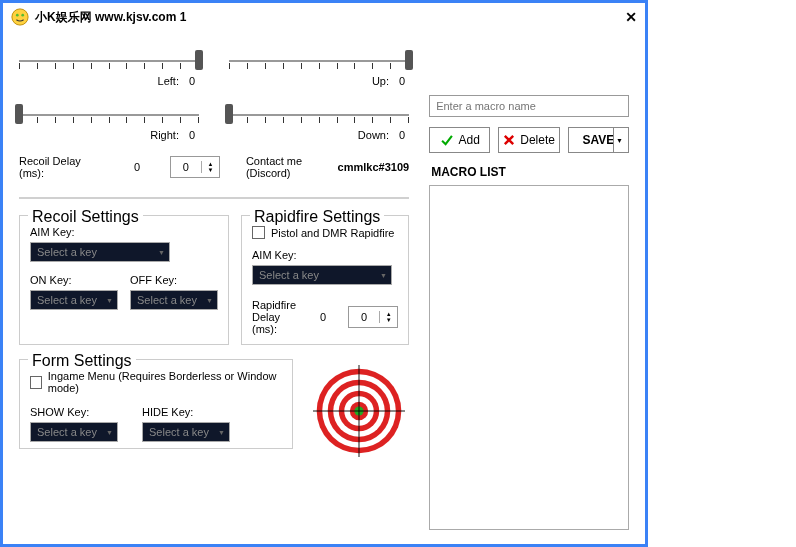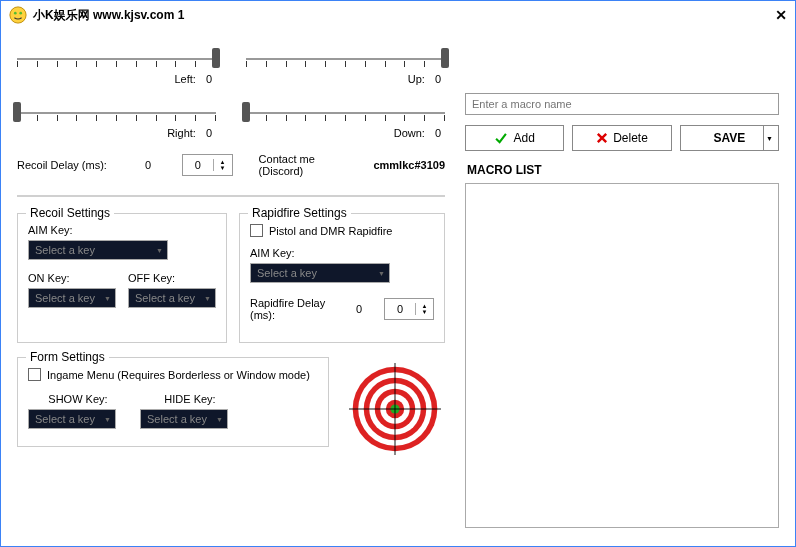--- a/index.html
+++ b/index.html
@@ -1,17 +1,17 @@
 <!DOCTYPE html>
 <html><head>
 <meta charset="utf-8">
 <style>
 * { box-sizing: border-box; margin: 0; padding: 0; }
 body { font-family: Arial, sans-serif; font-size: 11px; background: #fff; }
-.window { width: 796px; height: 547px; border: 1px solid #3b82f6; display: flex; flex-direction: column; }
+.window { width: 648px; height: 547px; border: 3px solid #3b82f6; display: flex; flex-direction: column; }
 .titlebar { height: 28px; display: flex; align-items: center; padding: 0 8px; background: #fff; }
 .titlebar-icon { width: 18px; height: 18px; margin-right: 6px; display:flex; align-items:center; justify-content:center;}
 .titlebar-title { font-size: 12px; font-weight: bold; }
 .titlebar-close { margin-left: auto; font-size: 14px; font-weight: bold; cursor: pointer; }
 .content { flex: 1; padding: 16px 16px 0 16px; display: flex; gap: 20px; }
 .left-col { flex: 1; }
 .right-col { width: 314px; }
 .sliders-row { display: flex; gap: 30px; margin-bottom: 14px; }
 .slider-box { flex: 1; }
 .slider-track { height: 26px; position: relative; }
@@ -23,33 +23,33 @@
 .row-between { display:flex; align-items:center; gap:26px; }
 .row-between .lbl { width:100px; }
 .val { width:16px; text-align:center; }
 .numinput { display:flex; align-items:center; border:1px solid #999; width:52px; height:22px; }
 .numinput input { border:none; outline:none; width:30px; height:100%; text-align:center; font-size:11px;}
 .spin { display:flex; flex-direction:column; border-left:1px solid #aaa; width:18px;}
 .spin div { flex:1; display:flex; align-items:center; justify-content:center; font-size:6px; cursor:pointer; user-select:none;}
 .contact { margin-left:auto; display:flex; gap:16px; align-items:center;}
 .hr { height:2px; background:#d0d0d0; margin:18px 0 16px 0; }
 .fieldset { border:1px solid #ccc; padding:10px 10px 14px 10px; position:relative; }
-.legend { position:absolute; top:-8px; left:8px; background:#fff; padding:0 4px; font-size:12px; }
+.legend { position:absolute; top:-8px; left:8px; background:#fff; padding:0 4px; font-size:16px; }
 .settings-row { display:flex; gap:12px; }
 .recoil-box { width:210px; height: 130px;}
 .rapid-box { flex:1; height: 130px;}
 .field-lbl { font-size:11px; margin-bottom:4px; display:block; }
 .select { display:flex; align-items:center; justify-content:space-between; border:1px solid #aaa; height:20px; padding:0 4px 0 6px; color:#888; font-size:11px; width:88px; background:#0f172a; cursor:pointer;}
 .select.wide { width:140px; }
 .select .caret { font-size:7px; color:#666;}
 .two-col { display:flex; gap:12px; }
 .col { flex:1; }
 .checkbox { display:flex; align-items:center; gap:6px; font-size:11px; }
 .checkbox .box { width:13px; height:13px; border:1px solid #666; }
-.form-row { display:flex; gap:20px; margin-top:14px; align-items:flex-start;text-align:center; }
+.form-row { display:flex; gap:20px; margin-top:14px; align-items:flex-start; }
 .form-box { flex:1; height:90px;}
 .target { width:92px; height:92px; margin-top:6px; margin-right:4px;}
 .statusbar { height:26px; border-top:1px solid #ccc; display:flex; align-items:center; font-size:11px; padding-left:10px; }
 .statusbar .sep { width:1px; height:16px; background:#ccc; margin:0 12px; }
 .macro-input { width:100%; height:22px; border:1px solid #999; padding:2px 6px; font-size:11px; color:#888; outline:none;margin-top:48px;}
 .btn-row { display:flex; gap:8px; margin-top:10px; }
 .btn { flex:1; height:26px; border:1px solid #888; background:#fff; display:flex; align-items:center; justify-content:center; gap:5px; font-size:12px; cursor:pointer; }
 .btn.save { font-weight:bold; position:relative; }
 .btn.save .caret { position:absolute; right:3px; top:0; bottom:0; width:12px; display:flex; align-items:center; justify-content:center; font-size:7px; border-left:1px solid #888;}
 .icon-check { width:14px; height:14px; }

